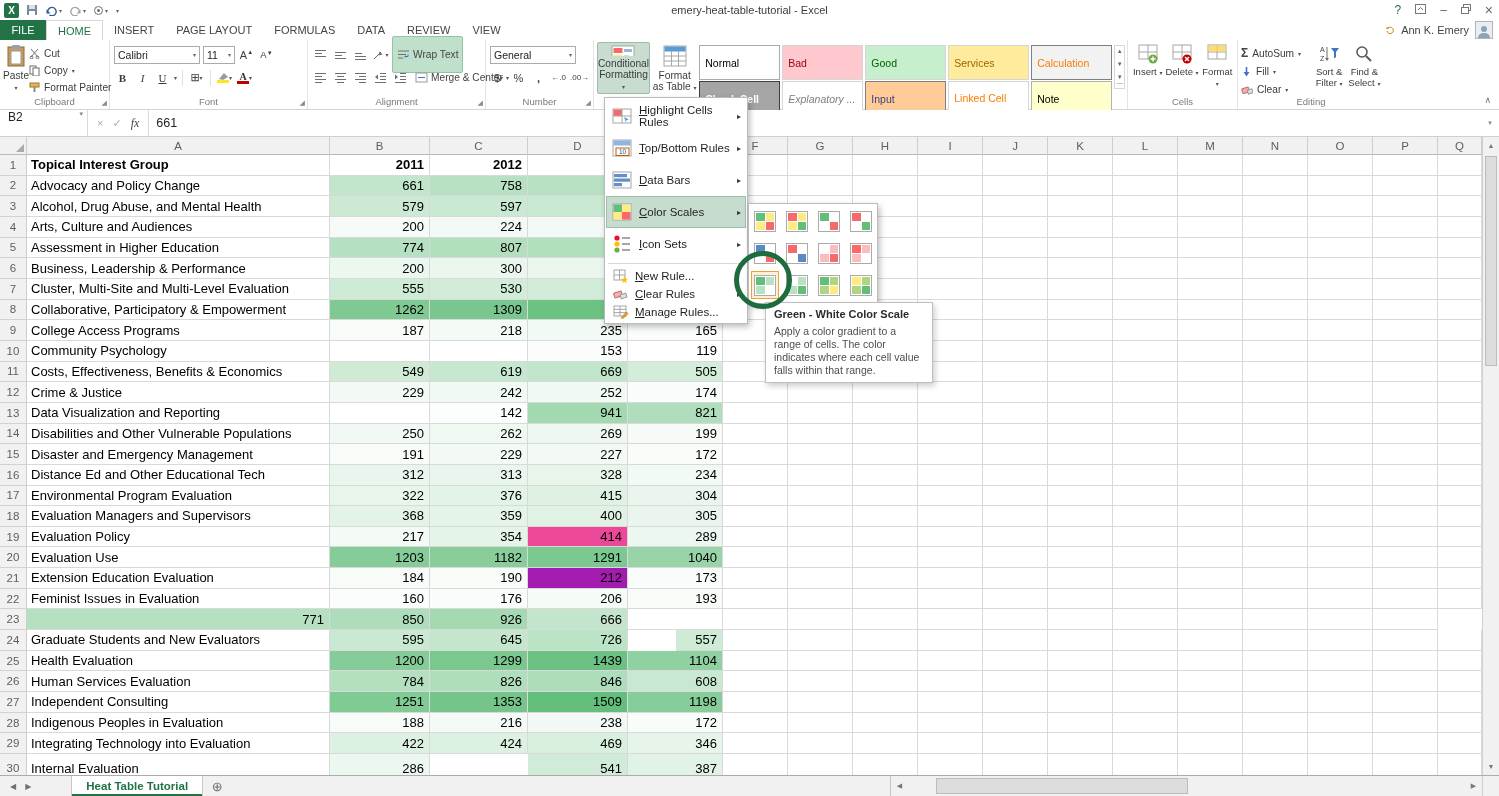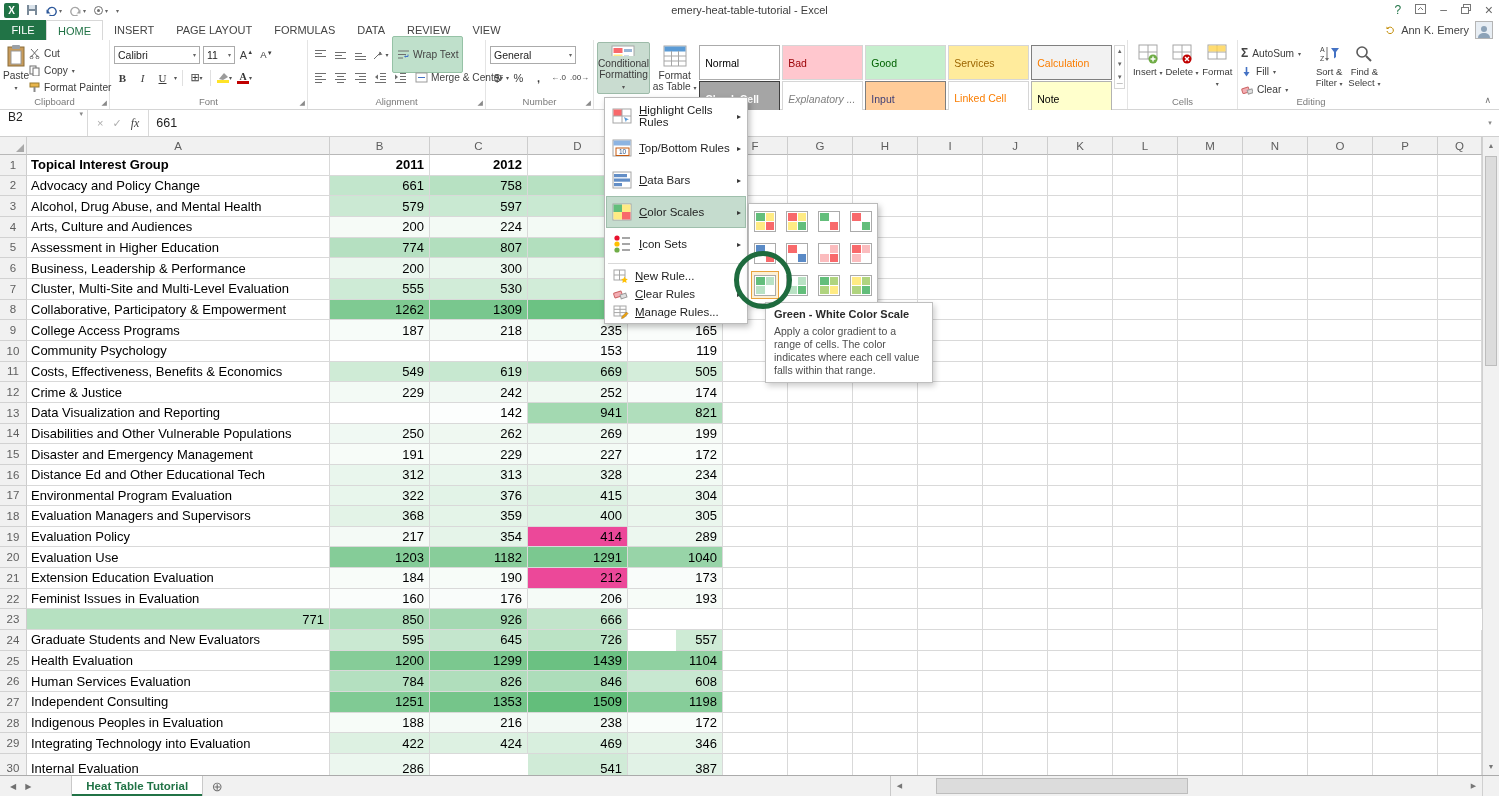--- a/index.html
+++ b/index.html
@@ -941,21 +941,21 @@
           <div class="c"></div>
           <div class="c"></div>
           <div class="c"></div>
           <div class="c"></div>
         </div>
         <div class="row">
           <div class="rh">21</div>
           <div class="c a">Extension Education Evaluation</div>
           <div class="c num" style="background: rgb(248, 252, 249);">184</div>
           <div class="c num" style="background: rgb(247, 252, 248);">190</div>
-          <div class="c num" style="background: #ec4899; text-align: center;">212</div>
+          <div class="c num" style="background: #a21caf; text-align: center;">212</div>
           <div class="c num" style="background: rgb(249, 252, 250);">173</div>
           <div class="c"></div>
           <div class="c"></div>
           <div class="c"></div>
           <div class="c"></div>
           <div class="c"></div>
           <div class="c"></div>
           <div class="c"></div>
           <div class="c"></div>
           <div class="c"></div>

